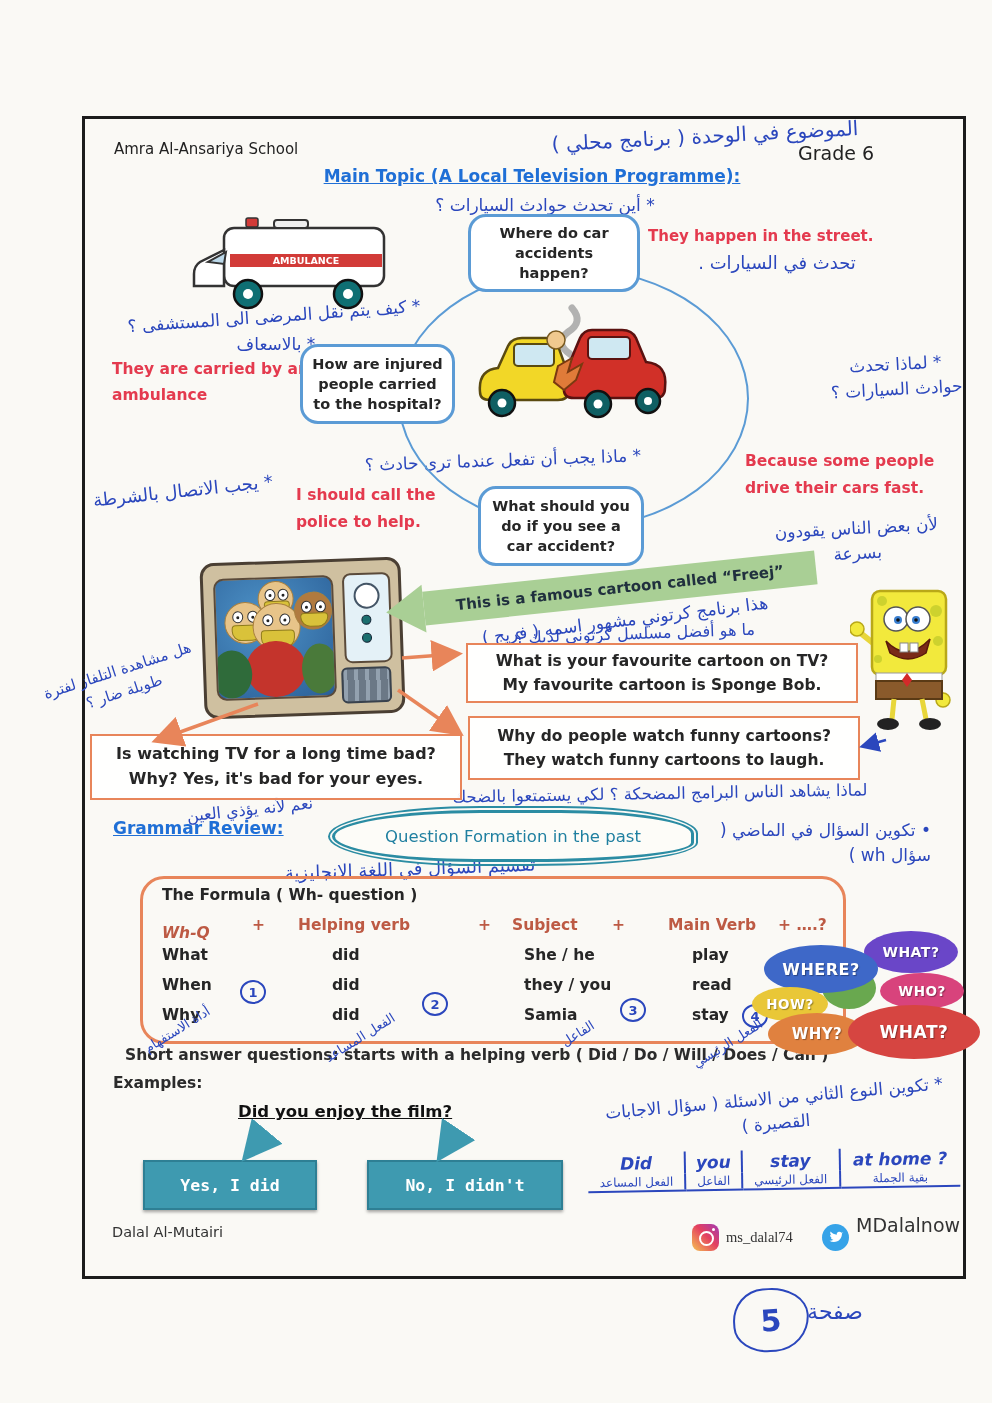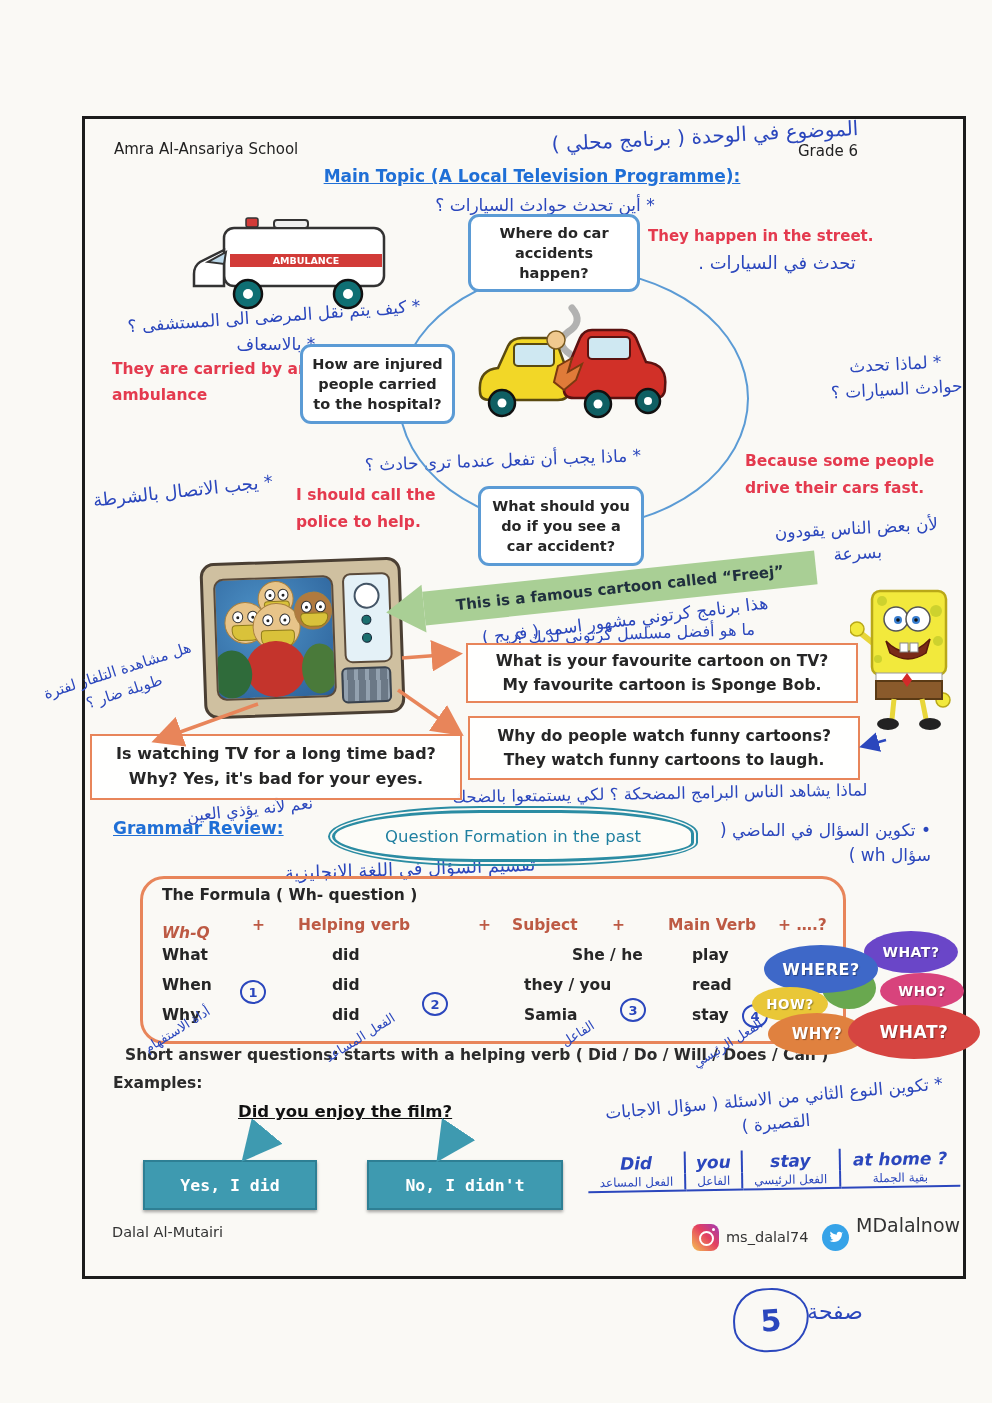--- a/index.html
+++ b/index.html
@@ -4,21 +4,21 @@
 <style>
   html,body{margin:0;padding:0;background:#e9e7e2;}
   .sheet{position:relative;width:992px;height:1403px;background:#faf9f5;overflow:hidden;
          font-family:"DejaVu Sans",sans-serif;}
   .abs{position:absolute;}
   .frame{left:82px;top:116px;width:878px;height:1157px;border:3px solid #1c1c1c;background:transparent;}
   .en{font-weight:bold;color:#2b2b2b;}
   .hw{color:#2b47bd;direction:rtl;text-align:center;line-height:1.45;}
   .red{color:#e43a4e;}
   .blueheading{color:#1f6fd6;font-weight:bold;text-decoration:underline;}
-  .bubble{background:#fff;border:3px solid #5b9bd5;border-radius:11px;display:flex;align-items:center;
+  .bubble{background:#fff;border:3px solid #5b9bd5;border-radius:18px;display:flex;align-items:center;
           justify-content:center;text-align:center;font-weight:bold;color:#262626;font-size:14.5px;
           line-height:1.4;padding:4px 8px;box-sizing:border-box;z-index:3;}
   .ellipse{border:2.5px solid #5b9bd5;border-radius:50%;z-index:1;}
   .obox{background:rgba(255,255,255,.9);border:2.5px solid #e8855a;display:flex;flex-direction:column;
         align-items:center;justify-content:center;font-weight:bold;font-size:15.5px;line-height:1.55;
         color:#262626;text-align:center;box-sizing:border-box;z-index:3;}
   .banner{display:flex;align-items:center;z-index:2;}
   .banner-head{width:0;height:0;border-top:24px solid transparent;border-bottom:24px solid transparent;
                border-right:38px solid #a9cf95;flex:none;}
   .banner-body{flex:1;height:34px;background:#a9cf95;display:flex;align-items:center;justify-content:center;
@@ -70,21 +70,21 @@
 </style>
 </head>
 <body>
 
 <div class="sheet">
 
   <div class="abs frame"></div>
 
   <div class="abs" style="left:114px;top:140px;font-size:15px;color:#222;">Amra Al-Ansariya School</div>
   <div class="abs hw" style="left:540px;top:122px;width:330px;font-size:20px;transform:rotate(-3deg);">الموضوع في الوحدة ( برنامج محلي )</div>
-  <div class="abs" style="left:798px;top:142px;font-size:15px;color:#222;">Grade 6</div>
+  <div class="abs" style="left:798px;top:142px;font-size:19px;color:#222;">Grade 6</div>
   <div class="abs blueheading" style="left:322px;top:166px;width:420px;text-align:center;font-size:17px;">Main Topic (A Local Television Programme):</div>
   <div class="abs hw" style="left:380px;top:193px;width:330px;font-size:17px;">* أين تحدث حوادث السيارات ؟</div>
 
   <svg class="abs" style="left:186px;top:210px;z-index:2;" width="216" height="104" viewBox="0 0 216 104">
     <rect x="38" y="18" width="160" height="58" rx="10" fill="#fff" stroke="#333" stroke-width="2.5"></rect>
     <path d="M38 40 L14 52 Q8 56 8 64 L8 76 L38 76 Z" fill="#fff" stroke="#333" stroke-width="2.5"></path>
     <path d="M40 42 L22 52 L38 54 Z" fill="#bcd9ea" stroke="#333" stroke-width="2"></path>
     <rect x="44" y="44" width="152" height="13" fill="#d23b38"></rect>
     <text x="120" y="54" text-anchor="middle" font-size="9.5" font-weight="bold" fill="#fff" font-family="DejaVu Sans, sans-serif">AMBULANCE</text>
     <rect x="88" y="10" width="34" height="8" rx="3" fill="#eee" stroke="#333" stroke-width="2"></rect>
@@ -245,21 +245,21 @@
   <div class="abs gheader" style="left:252px;top:916px;">+</div>
   <div class="abs gheader" style="left:298px;top:916px;">Helping verb</div>
   <div class="abs gheader" style="left:478px;top:916px;">+</div>
   <div class="abs gheader" style="left:512px;top:916px;">Subject</div>
   <div class="abs gheader" style="left:612px;top:916px;">+</div>
   <div class="abs gheader" style="left:668px;top:916px;">Main Verb</div>
   <div class="abs gheader" style="left:778px;top:916px;">+ ….?</div>
 
   <div class="abs gcell" style="left:162px;top:946px;">What</div>
   <div class="abs gcell" style="left:332px;top:946px;">did</div>
-  <div class="abs gcell" style="left:524px;top:946px;margin-left:48px;">She / he</div>
+  <div class="abs gcell" style="left:524px;top:946px;">She / he</div>
   <div class="abs gcell" style="left:692px;top:946px;">play</div>
 
   <div class="abs gcell" style="left:162px;top:976px;">When</div>
   <div class="abs gcell" style="left:332px;top:976px;">did</div>
   <div class="abs gcell" style="left:524px;top:976px;">they / you</div>
   <div class="abs gcell" style="left:692px;top:976px;">read</div>
 
   <div class="abs gcell" style="left:162px;top:1006px;">Why</div>
   <div class="abs gcell" style="left:332px;top:1006px;">did</div>
   <div class="abs gcell" style="left:524px;top:1006px;">Samia</div>
@@ -307,21 +307,21 @@
       <td class="hwar">بقية الجملة</td>
     </tr>
   </tbody>
     </table>
 
   <div class="abs" style="left:112px;top:1224px;font-size:14.5px;color:#333;font-weight:500;">Dalal Al-Mutairi</div>
   <div class="abs ig" style="left:692px;top:1224px;">
     <div class="ig-lens"></div>
       <div class="ig-dot"></div>
   </div>
-  <div class="abs" style="left:726px;top:1229px;font-size:14.5px;color:#333;">ms_dalal74</div>
+  <div class="abs" style="left:726px;top:1229px;font-size:14.5px;color:#333;font-family:Liberation Serif, serif;">ms_dalal74</div>
   <div class="abs tw" style="left:822px;top:1224px;">
     <svg width="17" height="15" viewBox="0 0 24 20">
         <path d="M23 2.5 l-2.6 .8 c-.9-1.1-2.3-1.7-3.8-1.4 -2 .4-3.2 2.2-2.8 4.2 -3.5-.2-6.6-1.9-8.7-4.4 -1 1.8-.5 4 1.2 5.2 -.8 0-1.5-.2-2.1-.6 0 1.9 1.3 3.5 3.1 3.9 -.6.2-1.3.2-1.9.1 .5 1.6 2 2.7 3.7 2.8 -1.6 1.2-3.6 1.8-5.6 1.6 1.8 1.2 4 1.8 6.2 1.8 7.5 0 11.7-6.3 11.4-12 .8-.6 1.5-1.3 2-2.1 z" fill="#fff"></path>
       </svg>
   </div>
   <div class="abs" style="left:856px;top:1214px;font-size:19px;color:#333;">MDalalnow</div>
 
   <div class="abs pagecloud" style="left:733px;top:1288px;width:72px;height:60px;">5</div>
   <div class="abs hw" style="left:800px;top:1296px;width:70px;font-size:22px;">صفحة</div>
 

